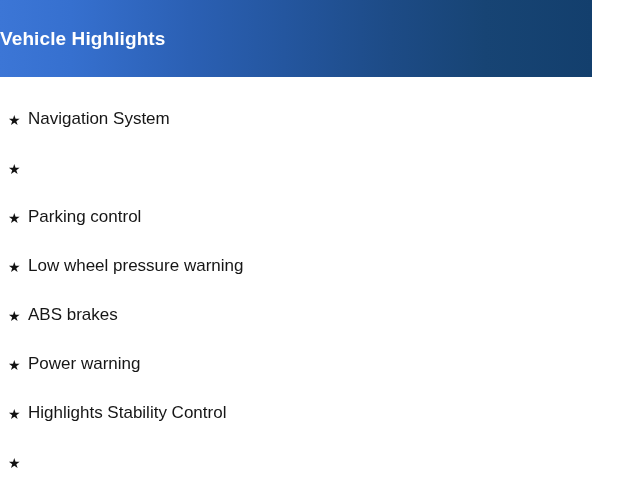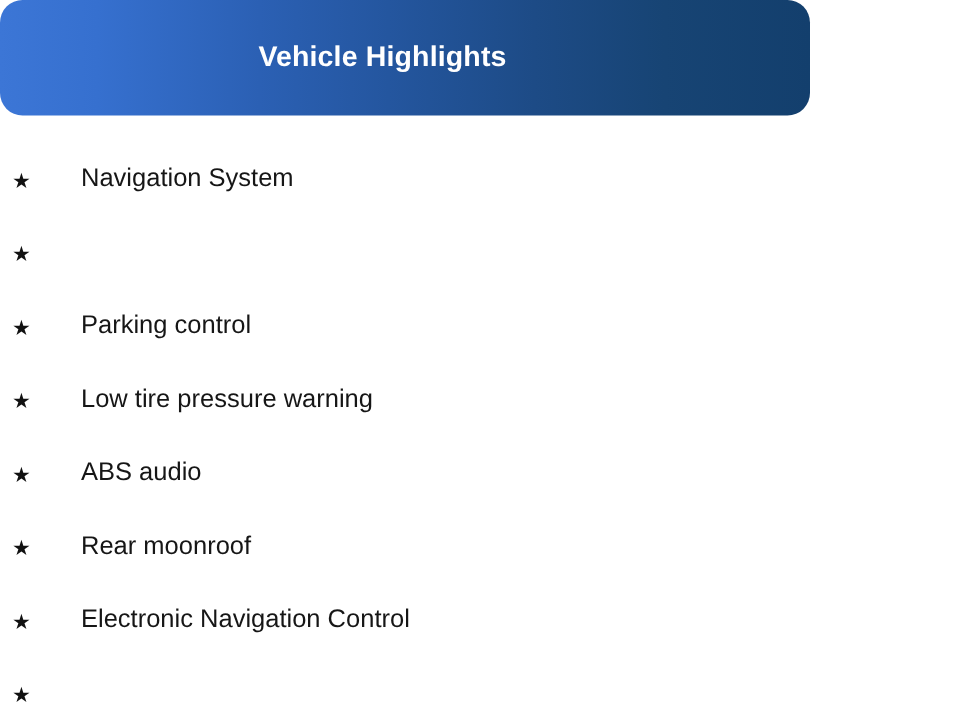--- a/index.html
+++ b/index.html
@@ -15,29 +15,28 @@
   }
   .page {
     position: relative;
     width: 640px;
     height: 480px;
     background: #ffffff;
     box-sizing: border-box;
   }
   .header-banner {
     position: relative;
-    width: 540px;
+    width: 592px;
     height: 77px;
     background: linear-gradient(to right, #3c76d6 0%, #3670cf 12%, #2b60b4 32%, #24569f 48%, #1d4b86 66%, #174474 82%, #133f6d 100%);
     display: flex;
     align-items: center;
-    justify-content: center;
+    justify-content: flex-start;
     box-sizing: border-box;
     padding-right: 30px;
-    border-radius: 15px;
   }
   .header-title {
     color: #ffffff;
     font-size: 19px;
     font-weight: bold;
     letter-spacing: 0.1px;
     line-height: 1;
     white-space: nowrap;
   }
   .highlights-list {
@@ -61,21 +60,20 @@
     font-size: 14px;
     line-height: 1;
     text-align: left;
   }
   .highlight-label {
     color: #161616;
     font-size: 17px;
     font-weight: 400;
     line-height: 1.1;
     white-space: nowrap;
-    margin-left: 26px;
   }
 </style>
 </head>
 <body>
 
 <div class="page">
 
   <div class="header-banner">
     <div class="header-title">Vehicle Highlights</div>
   </div>
@@ -91,36 +89,36 @@
       <span class="star-bullet">★</span>
     </li>
 
     <li class="highlight-item">
       <span class="star-bullet">★</span>
       <span class="highlight-label">Parking control</span>
     </li>
 
     <li class="highlight-item">
       <span class="star-bullet">★</span>
-      <span class="highlight-label">Low tire pressure warning</span>
+      <span class="highlight-label">Low wheel pressure warning</span>
     </li>
 
     <li class="highlight-item">
       <span class="star-bullet">★</span>
-      <span class="highlight-label">ABS audio</span>
+      <span class="highlight-label">ABS brakes</span>
     </li>
 
     <li class="highlight-item">
       <span class="star-bullet">★</span>
-      <span class="highlight-label">Rear moonroof</span>
+      <span class="highlight-label">Power warning</span>
     </li>
 
     <li class="highlight-item">
       <span class="star-bullet">★</span>
-      <span class="highlight-label">Electronic Navigation Control</span>
+      <span class="highlight-label">Highlights Stability Control</span>
     </li>
 
     <li class="highlight-item">
       <span class="star-bullet">★</span>
     </li>
 
   </ul>
 
 </div>
 

